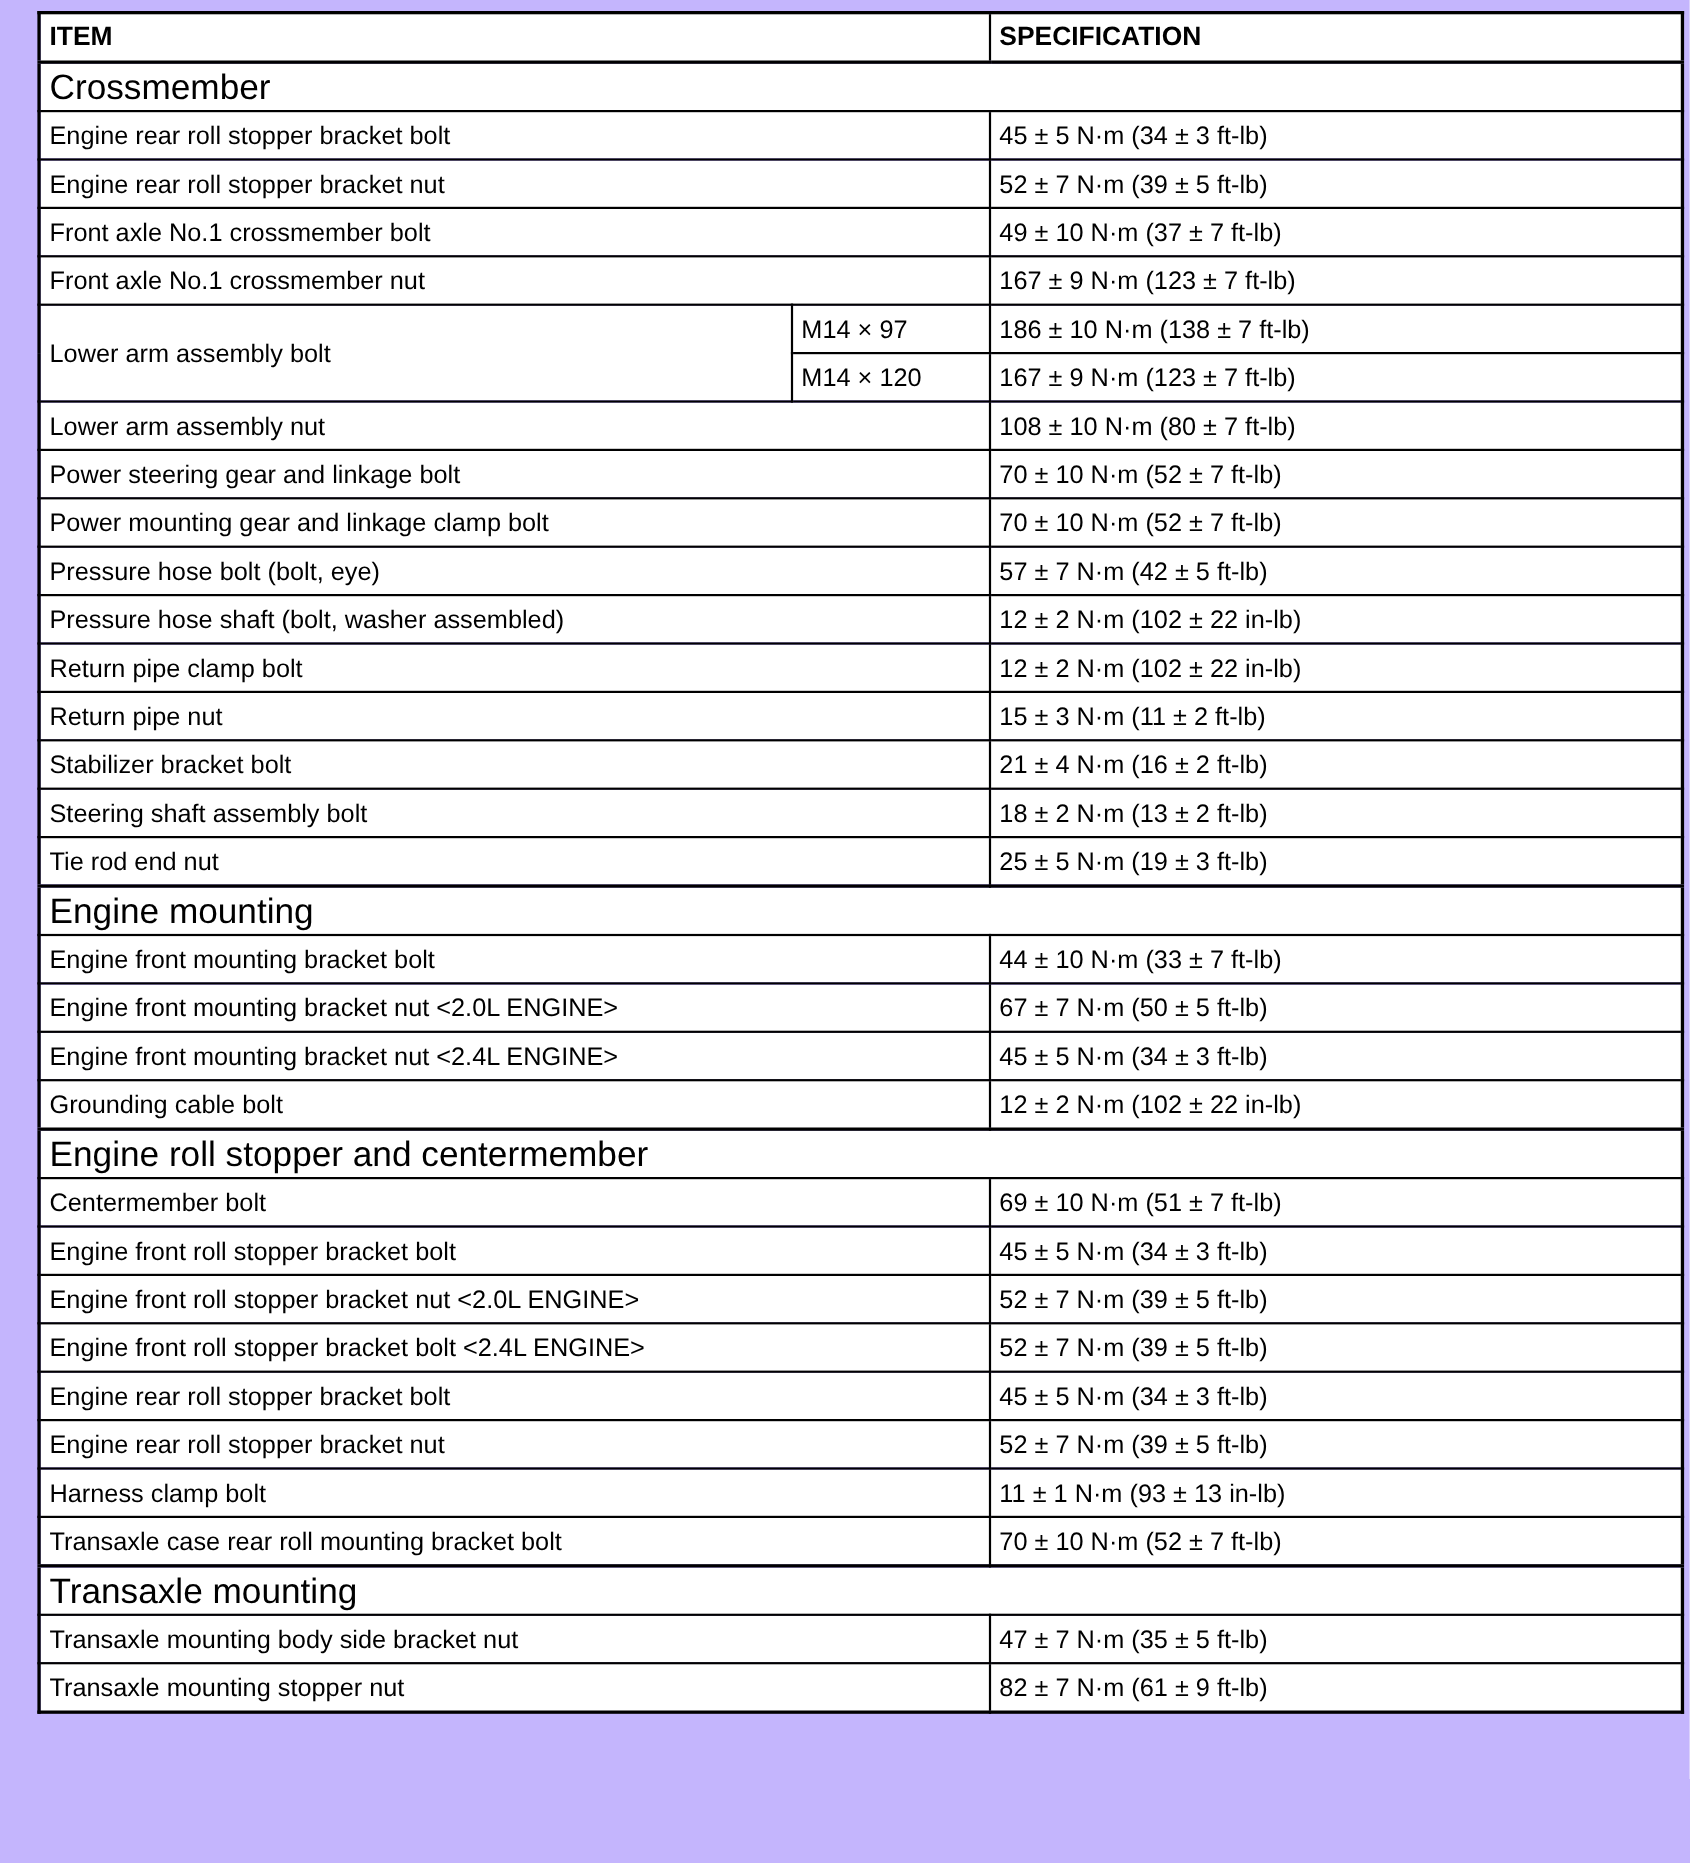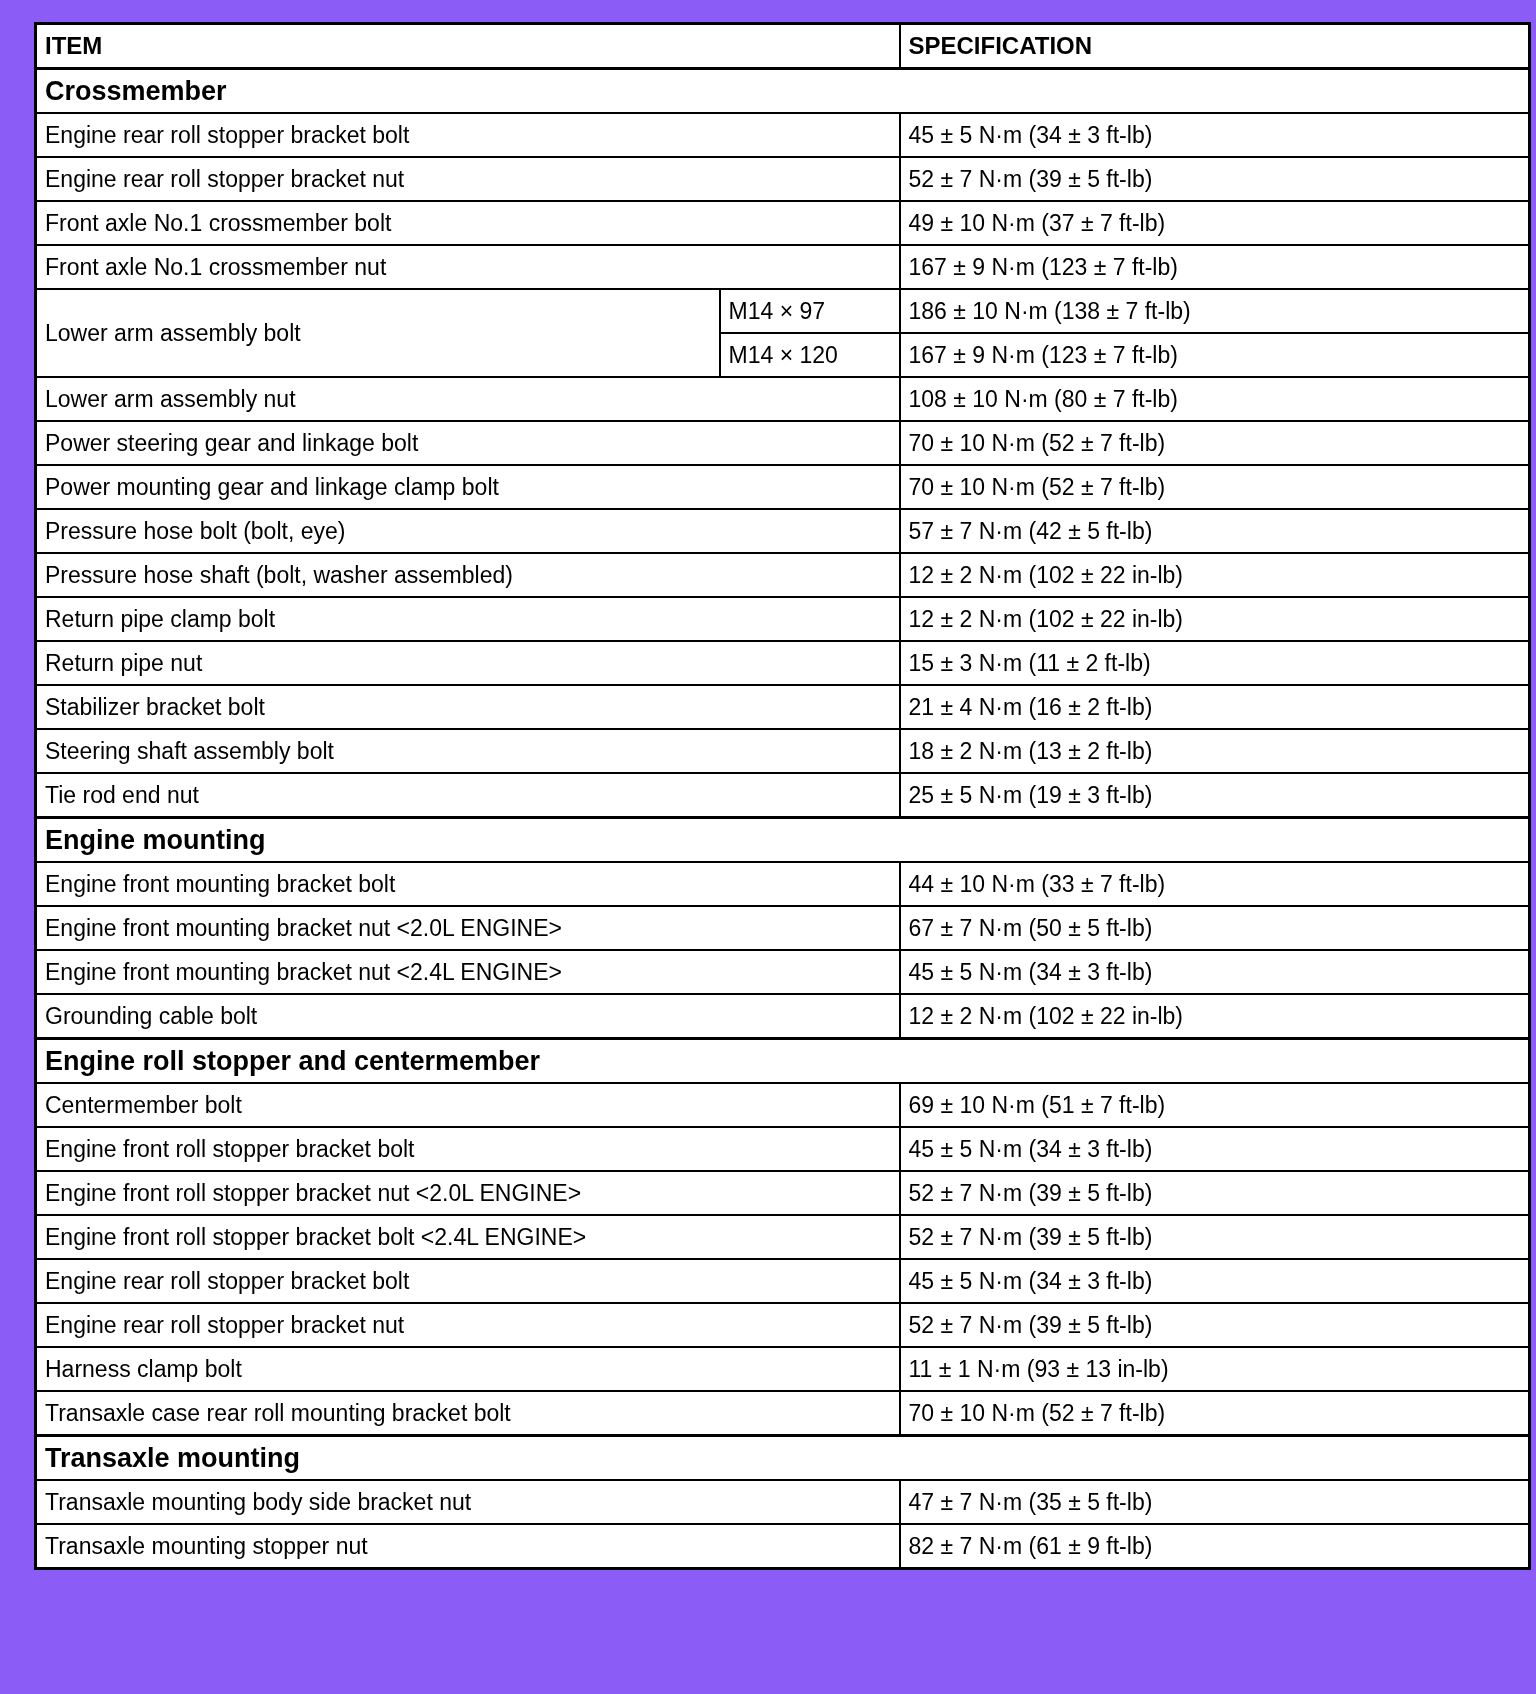--- a/index.html
+++ b/index.html
@@ -6,22 +6,22 @@
     margin: 0;
     padding: 0;
     background: #ffffff;
     font-family: "Liberation Sans", sans-serif;
     color: #000000;
   }
   .page {
     width: 1536px;
     min-height: 1694px;
     box-sizing: border-box;
-    padding: 22px 8px 10px 34px;
-    background: #8b5cf6;
+    padding: 10px 8px 10px 34px;
+    background: #c4b5fd;
   }
   table.spec-table {
     border-collapse: collapse;
     table-layout: fixed;
     width: 1494px;
     border: 3px solid #000000;
   }
   table.spec-table td {
     border: 2px solid #000000;
     padding: 7px 10px 7px 8px;
@@ -31,22 +31,22 @@
     overflow: hidden;
     white-space: nowrap;
     background: #ffffff;
   }
   tr.header-row td {
     font-weight: bold;
     font-size: 24px;
     border-bottom-width: 3px;
   }
   tr.section-row td {
-    font-weight: bold;
-    font-size: 27px;
+    font-weight: normal;
+    font-size: 32px;
     border-top-width: 3px;
     border-bottom-width: 2px;
   }
   td.item-cell  { }
   td.sub-cell   { }
   td.spec-cell  { }
 </style>
 </head>
 <body>
 

